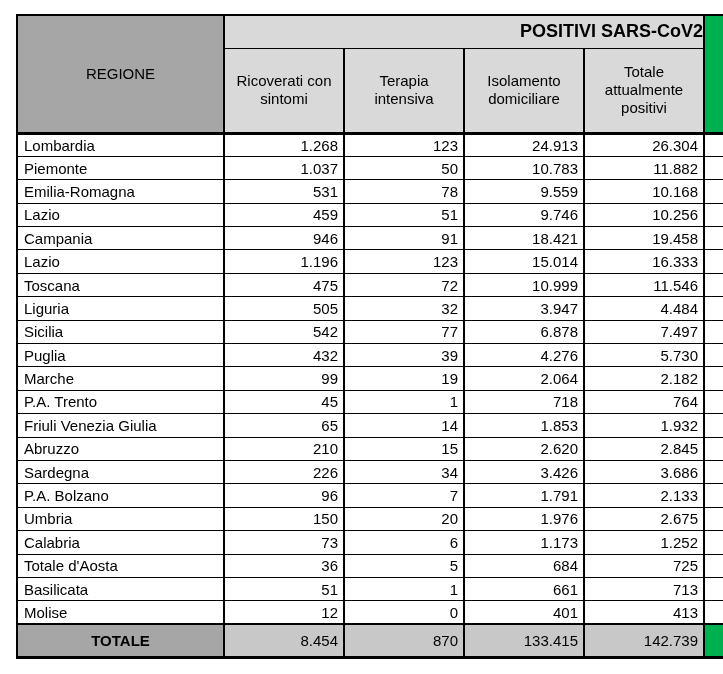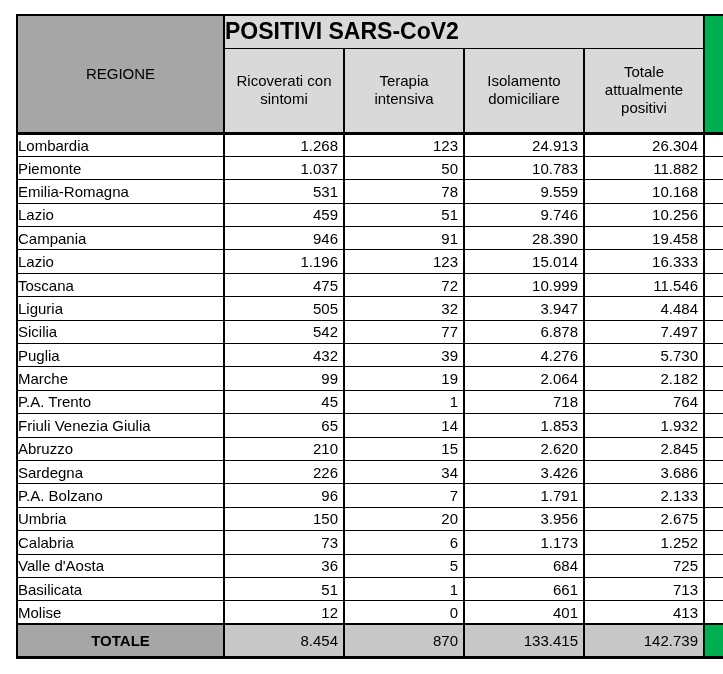--- a/index.html
+++ b/index.html
@@ -41,40 +41,41 @@
   .regione-cell {
     background: var(--dark-gray, #a6a6a6);
     font-weight: normal;
     font-size: 15px;
     text-align: center;
     border-bottom-width: 3px;
   }
   .title-cell {
     background: var(--header-gray, #d9d9d9);
     font-weight: bold;
-    font-size: 23px;
-    text-align: left;
+    font-size: 18px;
+    text-align: right;
   }
   .col-head {
     background: var(--header-gray, #d9d9d9);
     font-weight: normal;
     font-size: 15px;
     line-height: 1.22;
     text-align: center;
     padding: 0 6px;
     border-bottom-width: 3px;
   }
   .green-head {
     background: var(--accent-green, #00B050);
     border-bottom-width: 3px;
     border-right-width: 0;
   }
   td.region {
     font-size: 15px;
     text-align: left;
+    padding-left: 6px;
     background: #ffffff;
   }
   td.num {
     font-size: 15px;
     text-align: right;
     padding-right: 5px;
     background: #ffffff;
   }
   td.gcol {
     background: #ffffff;
@@ -151,21 +152,21 @@
         <td class="num">459</td>
         <td class="num">51</td>
         <td class="num">9.746</td>
         <td class="num">10.256</td>
         <td class="gcol"></td>
       </tr>
       <tr>
         <td class="region">Campania</td>
         <td class="num">946</td>
         <td class="num">91</td>
-        <td class="num">28.390</td>
+        <td class="num">18.421</td>
         <td class="num">19.458</td>
         <td class="gcol"></td>
       </tr>
       <tr>
         <td class="region">Lazio</td>
         <td class="num">1.196</td>
         <td class="num">123</td>
         <td class="num">15.014</td>
         <td class="num">16.333</td>
         <td class="gcol"></td>
@@ -247,34 +248,34 @@
         <td class="num">96</td>
         <td class="num">7</td>
         <td class="num">1.791</td>
         <td class="num">2.133</td>
         <td class="gcol"></td>
       </tr>
       <tr>
         <td class="region">Umbria</td>
         <td class="num">150</td>
         <td class="num">20</td>
-        <td class="num">3.956</td>
+        <td class="num">1.976</td>
         <td class="num">2.675</td>
         <td class="gcol"></td>
       </tr>
       <tr>
         <td class="region">Calabria</td>
         <td class="num">73</td>
         <td class="num">6</td>
         <td class="num">1.173</td>
         <td class="num">1.252</td>
         <td class="gcol"></td>
       </tr>
       <tr>
-        <td class="region">Valle d'Aosta</td>
+        <td class="region">Totale d'Aosta</td>
         <td class="num">36</td>
         <td class="num">5</td>
         <td class="num">684</td>
         <td class="num">725</td>
         <td class="gcol"></td>
       </tr>
       <tr>
         <td class="region">Basilicata</td>
         <td class="num">51</td>
         <td class="num">1</td>

